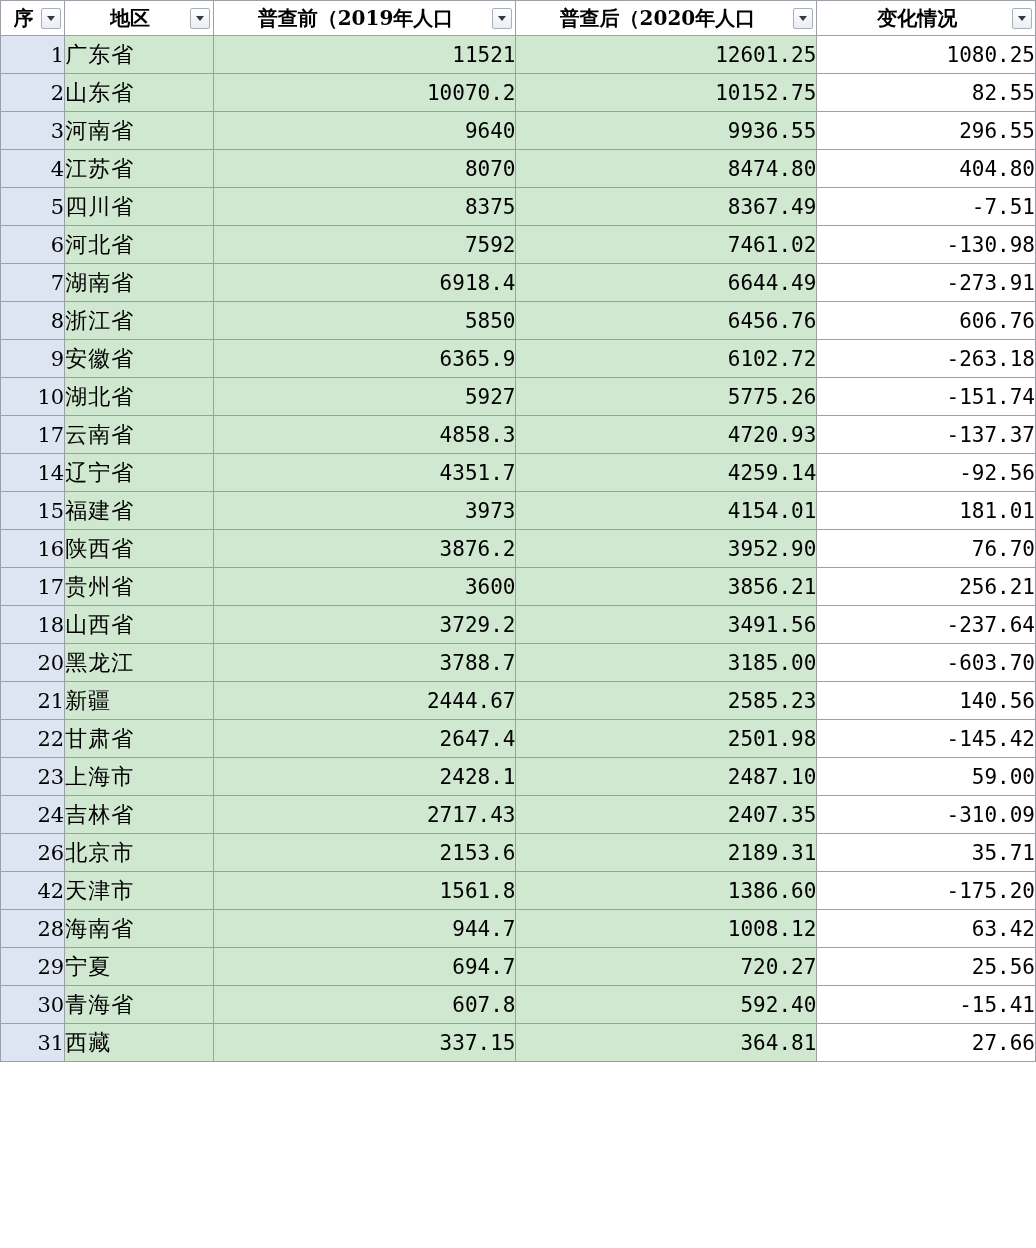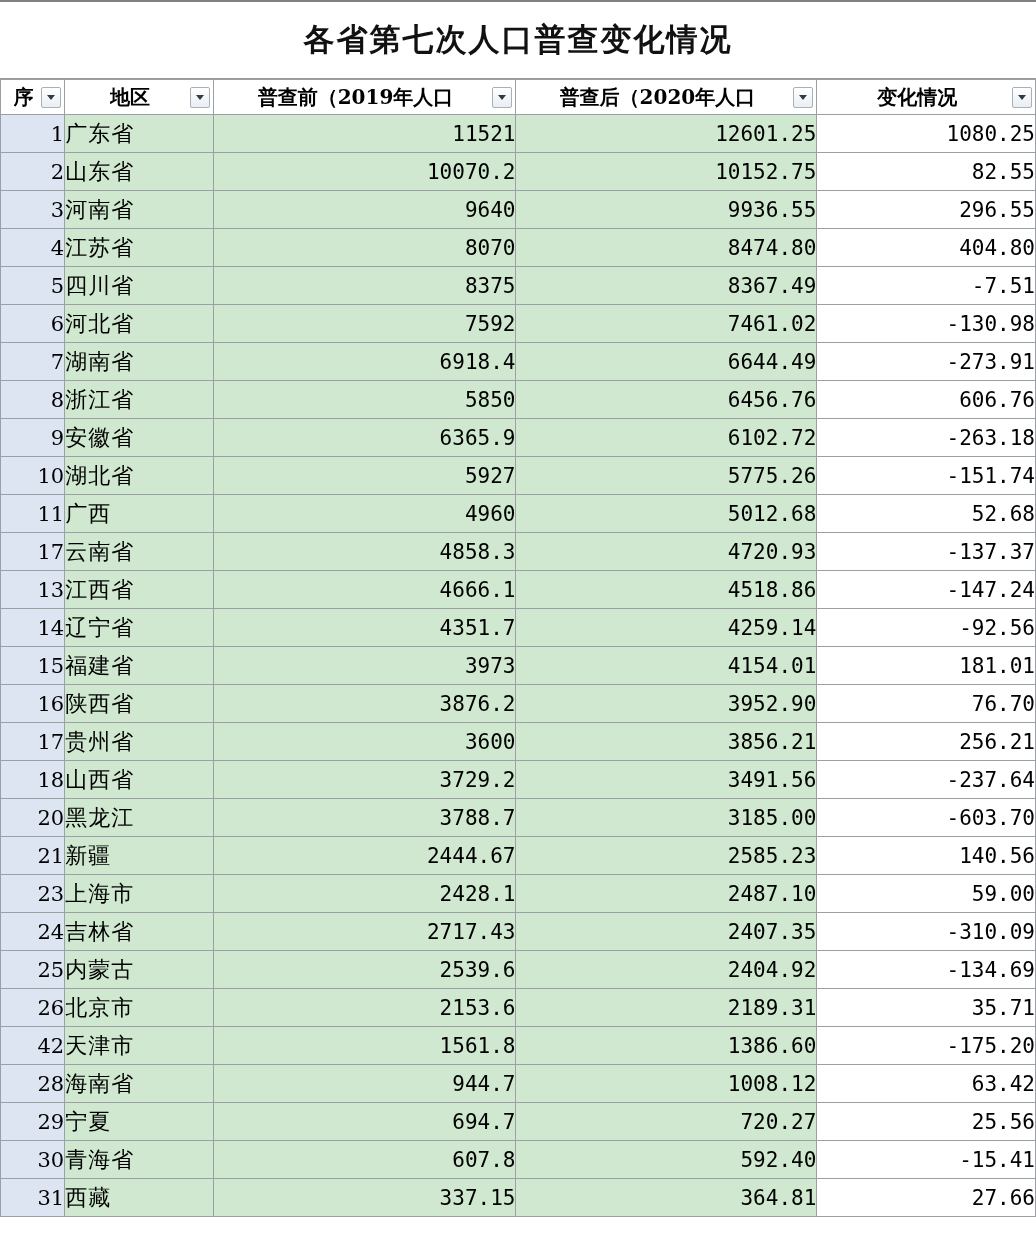--- a/index.html
+++ b/index.html
@@ -126,23 +126,20 @@
   td.c-before { width: 302px; }
   td.c-after  { width: 300px; margin-top: 17px; }
   td.c-change { width: 218px; background: #ffffff; margin-left: 35px; }
   tr.data-row { height: 37px; }
 </style>
 </head>
 <body>
 
 <div class="sheet">
 
-  <div class="title-row">
-    <div class="title-text">各省第七次人口普查变化情况</div>
-  </div>
 
   <table class="grid">
     <colgroup>
       <col style="width:64px">
       <col style="width:148px">
       <col style="width:302px">
       <col style="width:300px">
       <col style="width:218px">
     </colgroup>
     <tbody id="table-body">
@@ -252,41 +249,27 @@
           <td class="num c-change">-263.18</td>
         </tr>
         <tr class="data-row">
           <td class="idx">10</td>
           <td class="region">湖北省</td>
           <td class="num c-before">5927</td>
           <td class="num c-after">5775.26</td>
           <td class="num c-change">-151.74</td>
         </tr>
         <tr class="data-row">
-          <td class="idx">11</td>
-          <td class="region">广西</td>
-          <td class="num c-before">4960</td>
-          <td class="num c-after">5012.68</td>
-          <td class="num c-change">52.68</td>
-        </tr>
-        <tr class="data-row">
           <td class="idx">17</td>
           <td class="region">云南省</td>
           <td class="num c-before">4858.3</td>
           <td class="num c-after">4720.93</td>
           <td class="num c-change">-137.37</td>
         </tr>
         <tr class="data-row">
-          <td class="idx">13</td>
-          <td class="region">江西省</td>
-          <td class="num c-before">4666.1</td>
-          <td class="num c-after">4518.86</td>
-          <td class="num c-change">-147.24</td>
-        </tr>
-        <tr class="data-row">
           <td class="idx">14</td>
           <td class="region">辽宁省</td>
           <td class="num c-before">4351.7</td>
           <td class="num c-after">4259.14</td>
           <td class="num c-change">-92.56</td>
         </tr>
         <tr class="data-row">
           <td class="idx">15</td>
           <td class="region">福建省</td>
           <td class="num c-before">3973</td>
@@ -322,41 +305,41 @@
           <td class="num c-change">-603.70</td>
         </tr>
         <tr class="data-row">
           <td class="idx">21</td>
           <td class="region">新疆</td>
           <td class="num c-before">2444.67</td>
           <td class="num c-after">2585.23</td>
           <td class="num c-change">140.56</td>
         </tr>
         <tr class="data-row">
+          <td class="idx">22</td>
+          <td class="region">甘肃省</td>
+          <td class="num c-before">2647.4</td>
+          <td class="num c-after">2501.98</td>
+          <td class="num c-change">-145.42</td>
+        </tr>
+        <tr class="data-row">
           <td class="idx">23</td>
           <td class="region">上海市</td>
           <td class="num c-before">2428.1</td>
           <td class="num c-after">2487.10</td>
           <td class="num c-change">59.00</td>
         </tr>
         <tr class="data-row">
           <td class="idx">24</td>
           <td class="region">吉林省</td>
           <td class="num c-before">2717.43</td>
           <td class="num c-after">2407.35</td>
           <td class="num c-change">-310.09</td>
         </tr>
         <tr class="data-row">
-          <td class="idx">25</td>
-          <td class="region">内蒙古</td>
-          <td class="num c-before">2539.6</td>
-          <td class="num c-after">2404.92</td>
-          <td class="num c-change">-134.69</td>
-        </tr>
-        <tr class="data-row">
           <td class="idx">26</td>
           <td class="region">北京市</td>
           <td class="num c-before">2153.6</td>
           <td class="num c-after">2189.31</td>
           <td class="num c-change">35.71</td>
         </tr>
         <tr class="data-row">
           <td class="idx">42</td>
           <td class="region">天津市</td>
           <td class="num c-before">1561.8</td>

